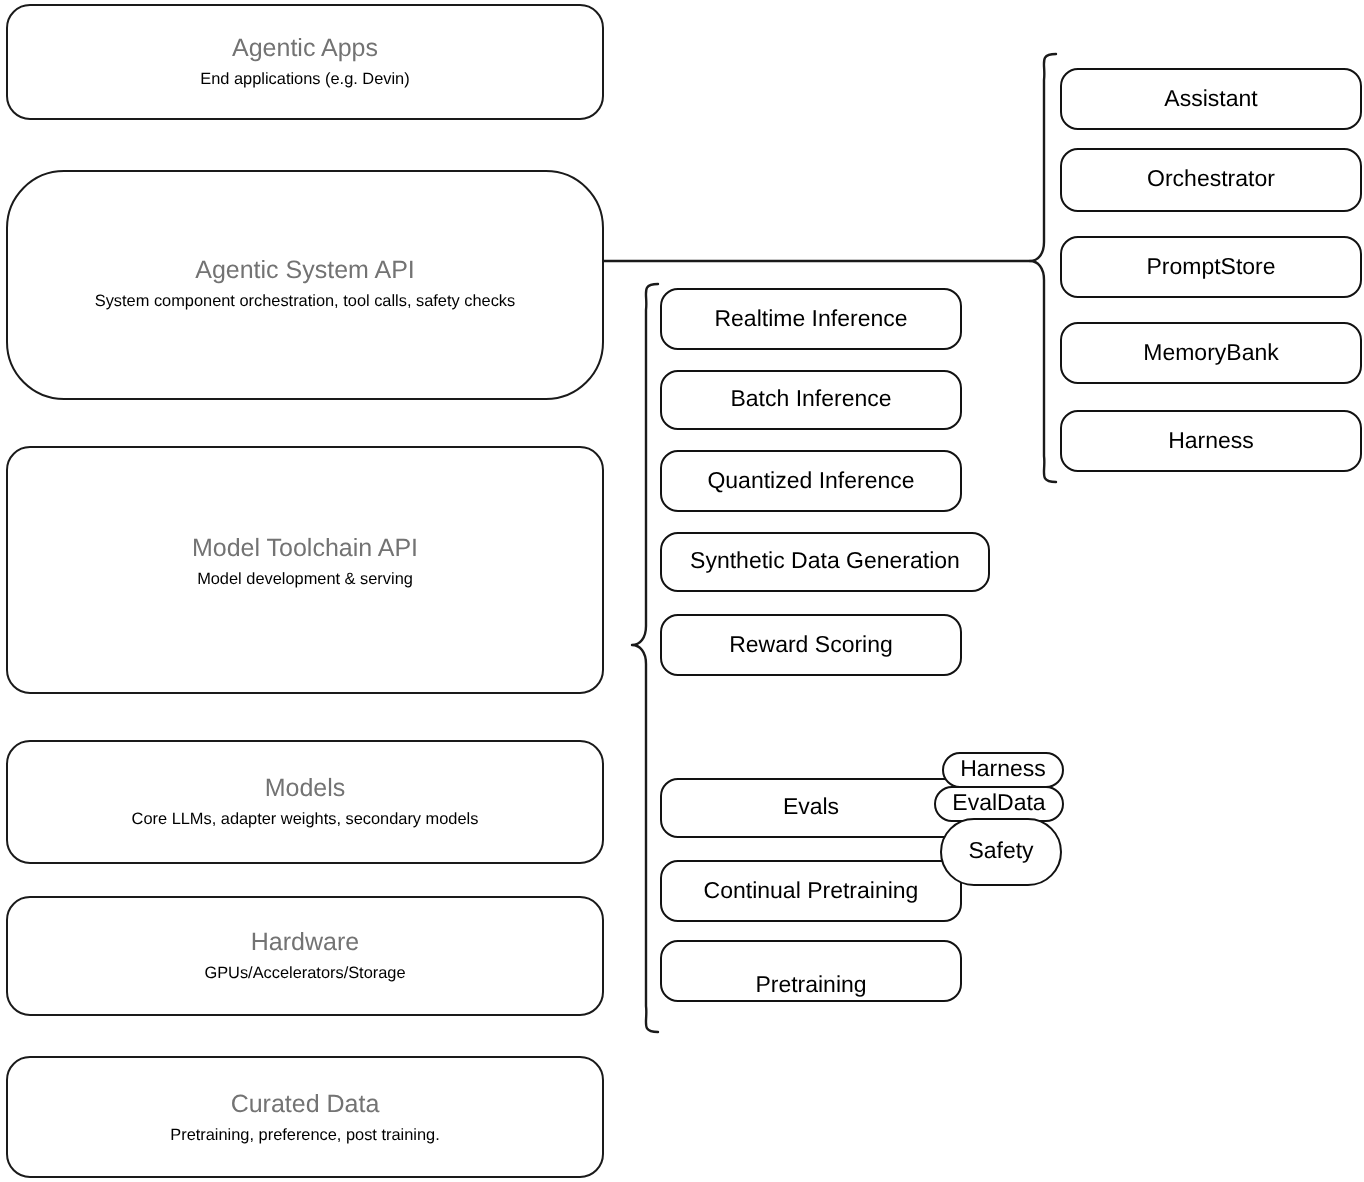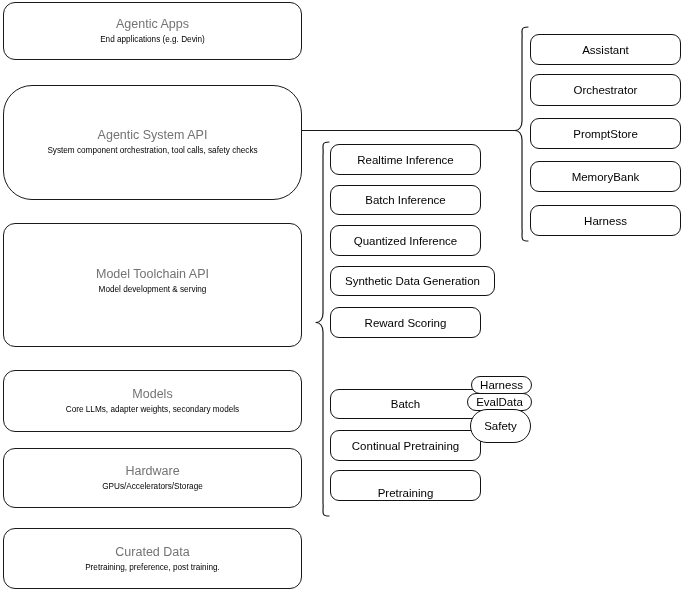--- a/index.html
+++ b/index.html
@@ -155,21 +155,21 @@
   <div class="chip" style="left:330px; top:225px; width:151px; height:31px;">
     <span>Quantized Inference</span>
   </div>
   <div class="chip" style="left:330px; top:266px; width:165px; height:30px;">
     <span>Synthetic Data Generation</span>
   </div>
   <div class="chip" style="left:330px; top:307px; width:151px; height:31px;">
     <span>Reward Scoring</span>
   </div>
   <div class="chip" style="left:330px; top:389px; width:151px; height:30px;">
-    <span>Batch</span>
+    <span>Evals</span>
   </div>
   <div class="chip" style="left:330px; top:430px; width:151px; height:31px;">
     <span>Continual Pretraining</span>
   </div>
   <div class="chip" style="left:330px; top:470px; width:151px; height:31px;align-items:flex-end;">
     <span>Pretraining</span>
   </div>
 
   <div class="pill" style="left:471px; top:376px; width:61px; height:18px;">
     <span>Harness</span>

